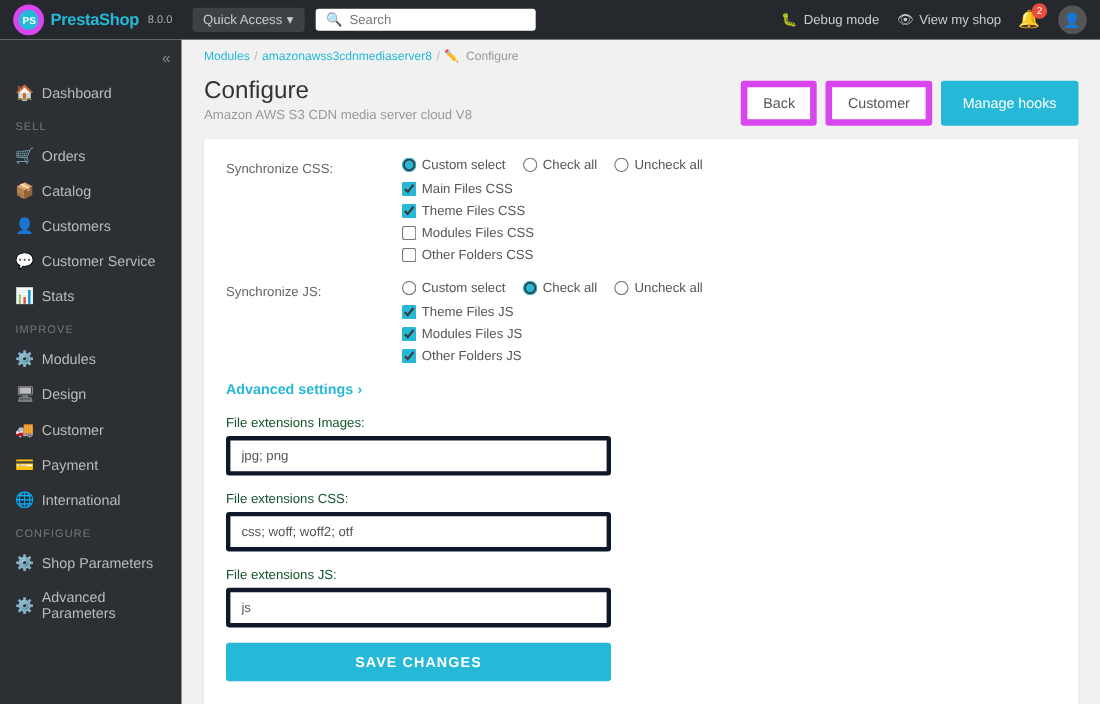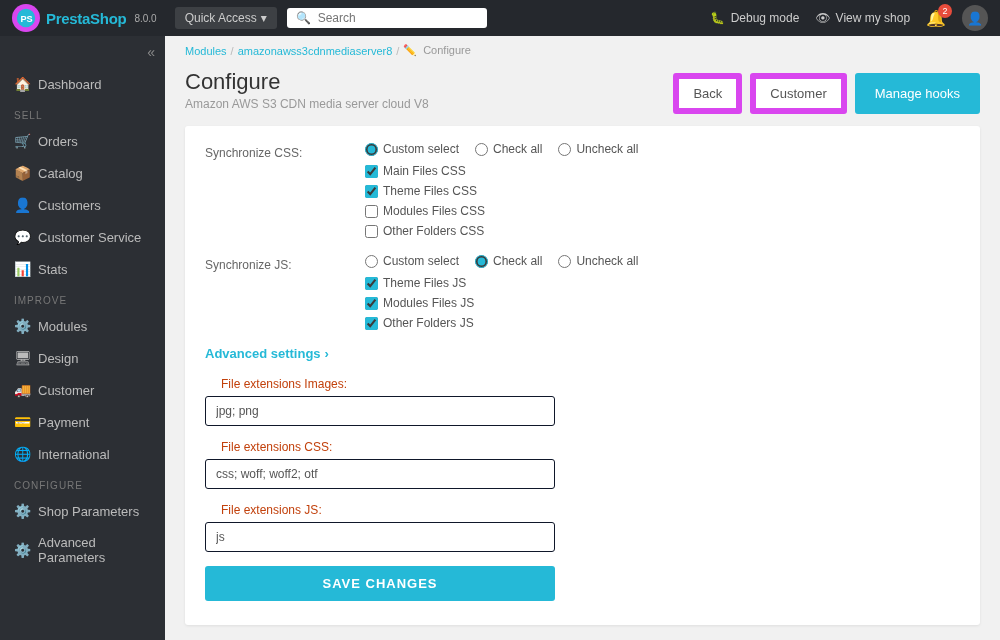--- a/index.html
+++ b/index.html
@@ -69,22 +69,22 @@
 
     .checkbox-list { display: flex; flex-direction: column; gap: 6px; margin-top: 8px; }
 
     
     .text-input { width: 100%; max-width: 350px; border: 1px solid #ddd; border-radius: 3px; padding: 7px 10px; font-size: 12px; color: #aaa; outline: none; }
 
     
     .advanced-settings-link { color: #25b9d7; font-size: 13px; font-weight: 600; cursor: pointer; display: flex; align-items: center; gap: 4px; margin-bottom: 16px; }
 
     .field-group { margin-bottom: 14px; }
-    .field-label { font-size: 12px; color: #c2410c; margin-bottom: 5px; margin-left: 16px; }
-    .field-input { width: 100%; max-width: 350px; border: 1px solid #0f172a; border-radius: 3px; padding: 7px 10px; font-size: 12px; color: #555; outline: none; }
+    .field-label { font-size: 12px; color: #14532d; margin-bottom: 5px; }
+    .field-input { width: 100%; max-width: 350px; border: 4px solid #0f172a; border-radius: 3px; padding: 7px 10px; font-size: 12px; color: #555; outline: none; }
 
     .save-btn { display: block; width: 100%; max-width: 350px; background: #25b9d7; border: none; color: white; padding: 10px; font-size: 13px; font-weight: 600; letter-spacing: 1px; text-transform: uppercase; cursor: pointer; border-radius: 3px; margin-top: 10px; }
 
     
     ::-webkit-scrollbar { width: 5px; }
     ::-webkit-scrollbar-thumb { background: #ccc; border-radius: 3px; }
   </style>
 </head>
 <body>
 

